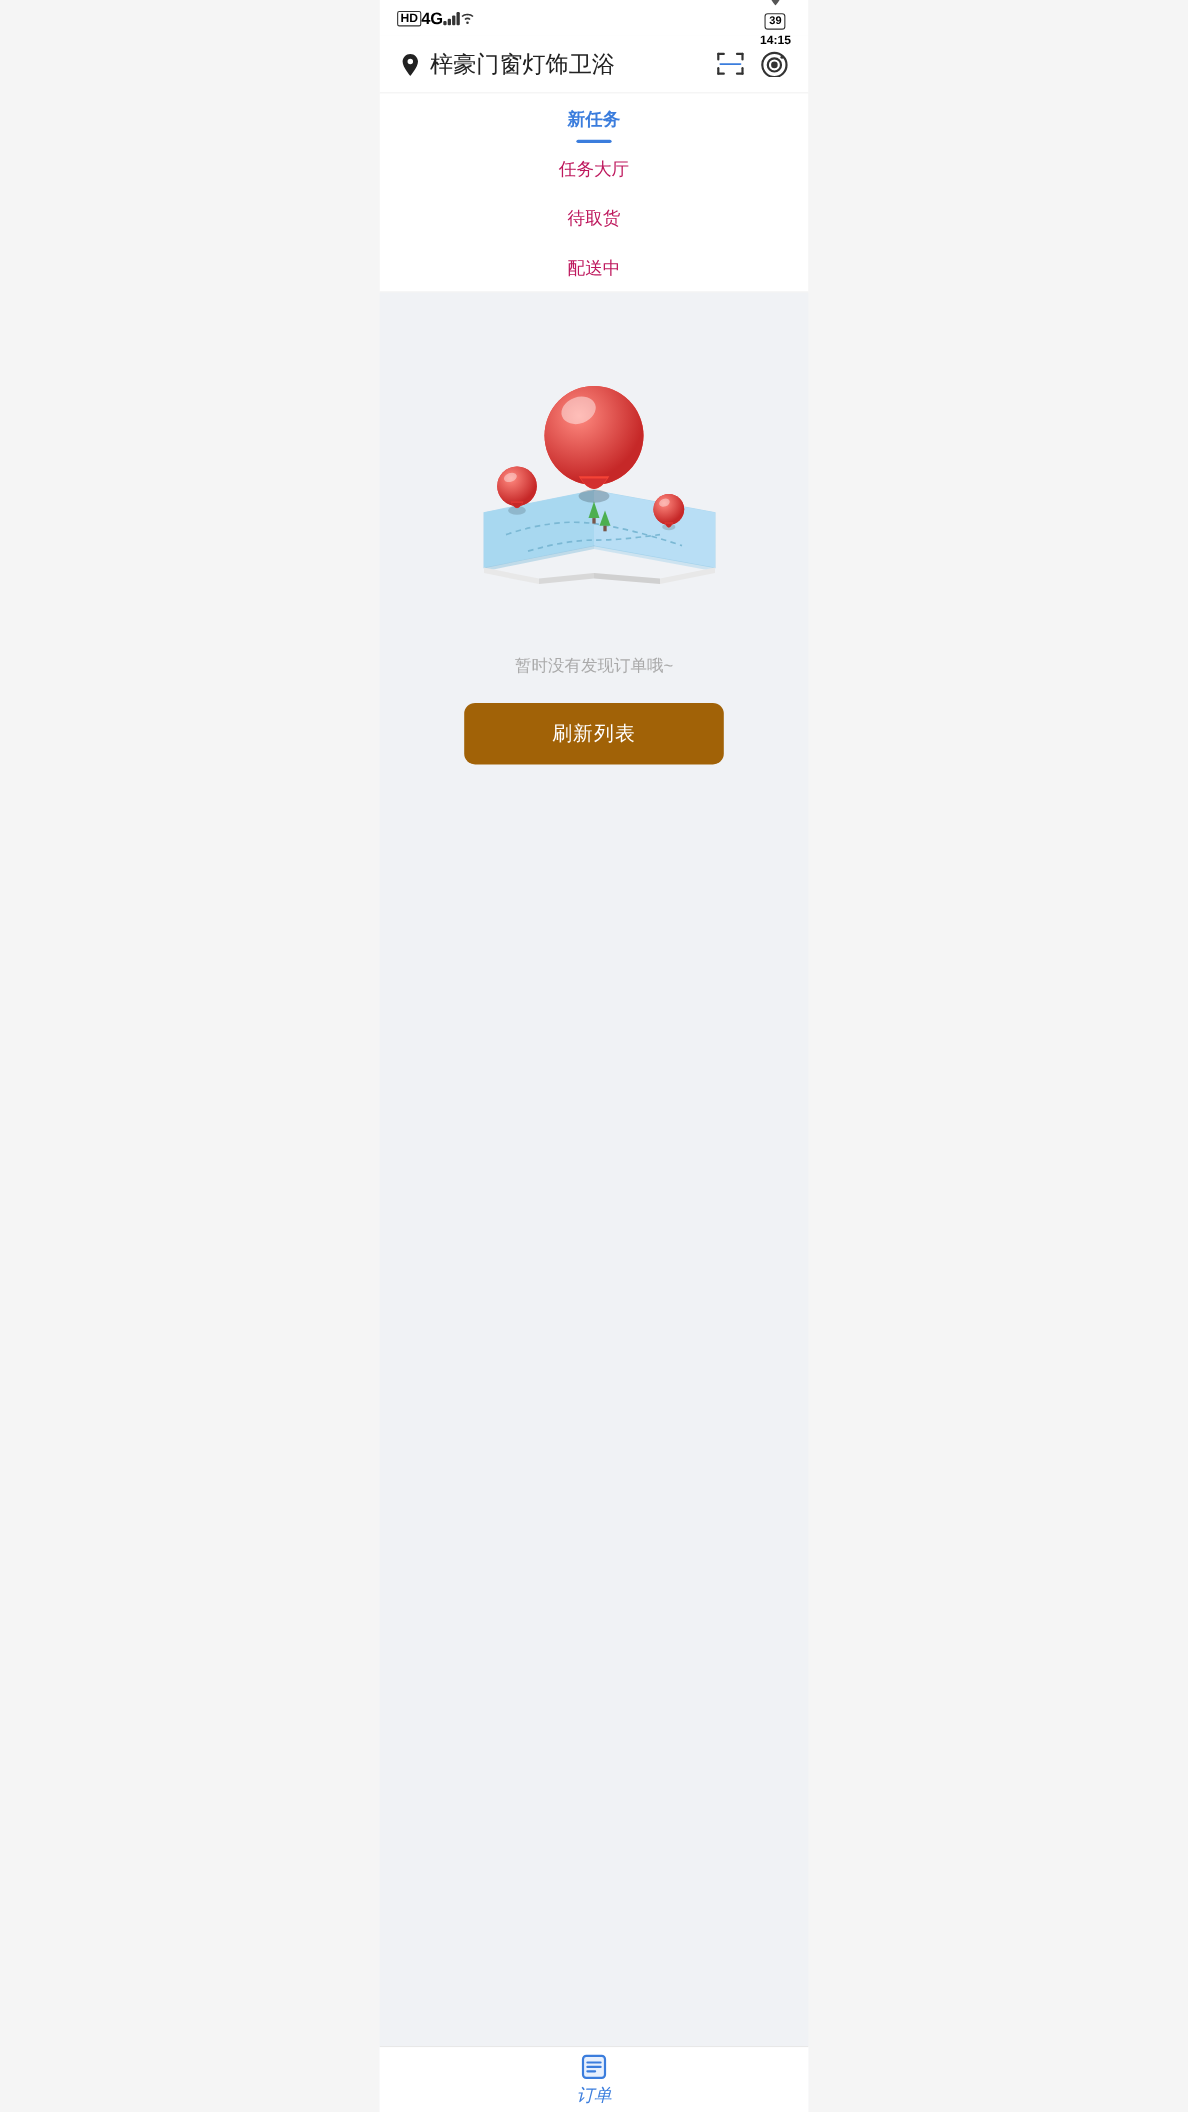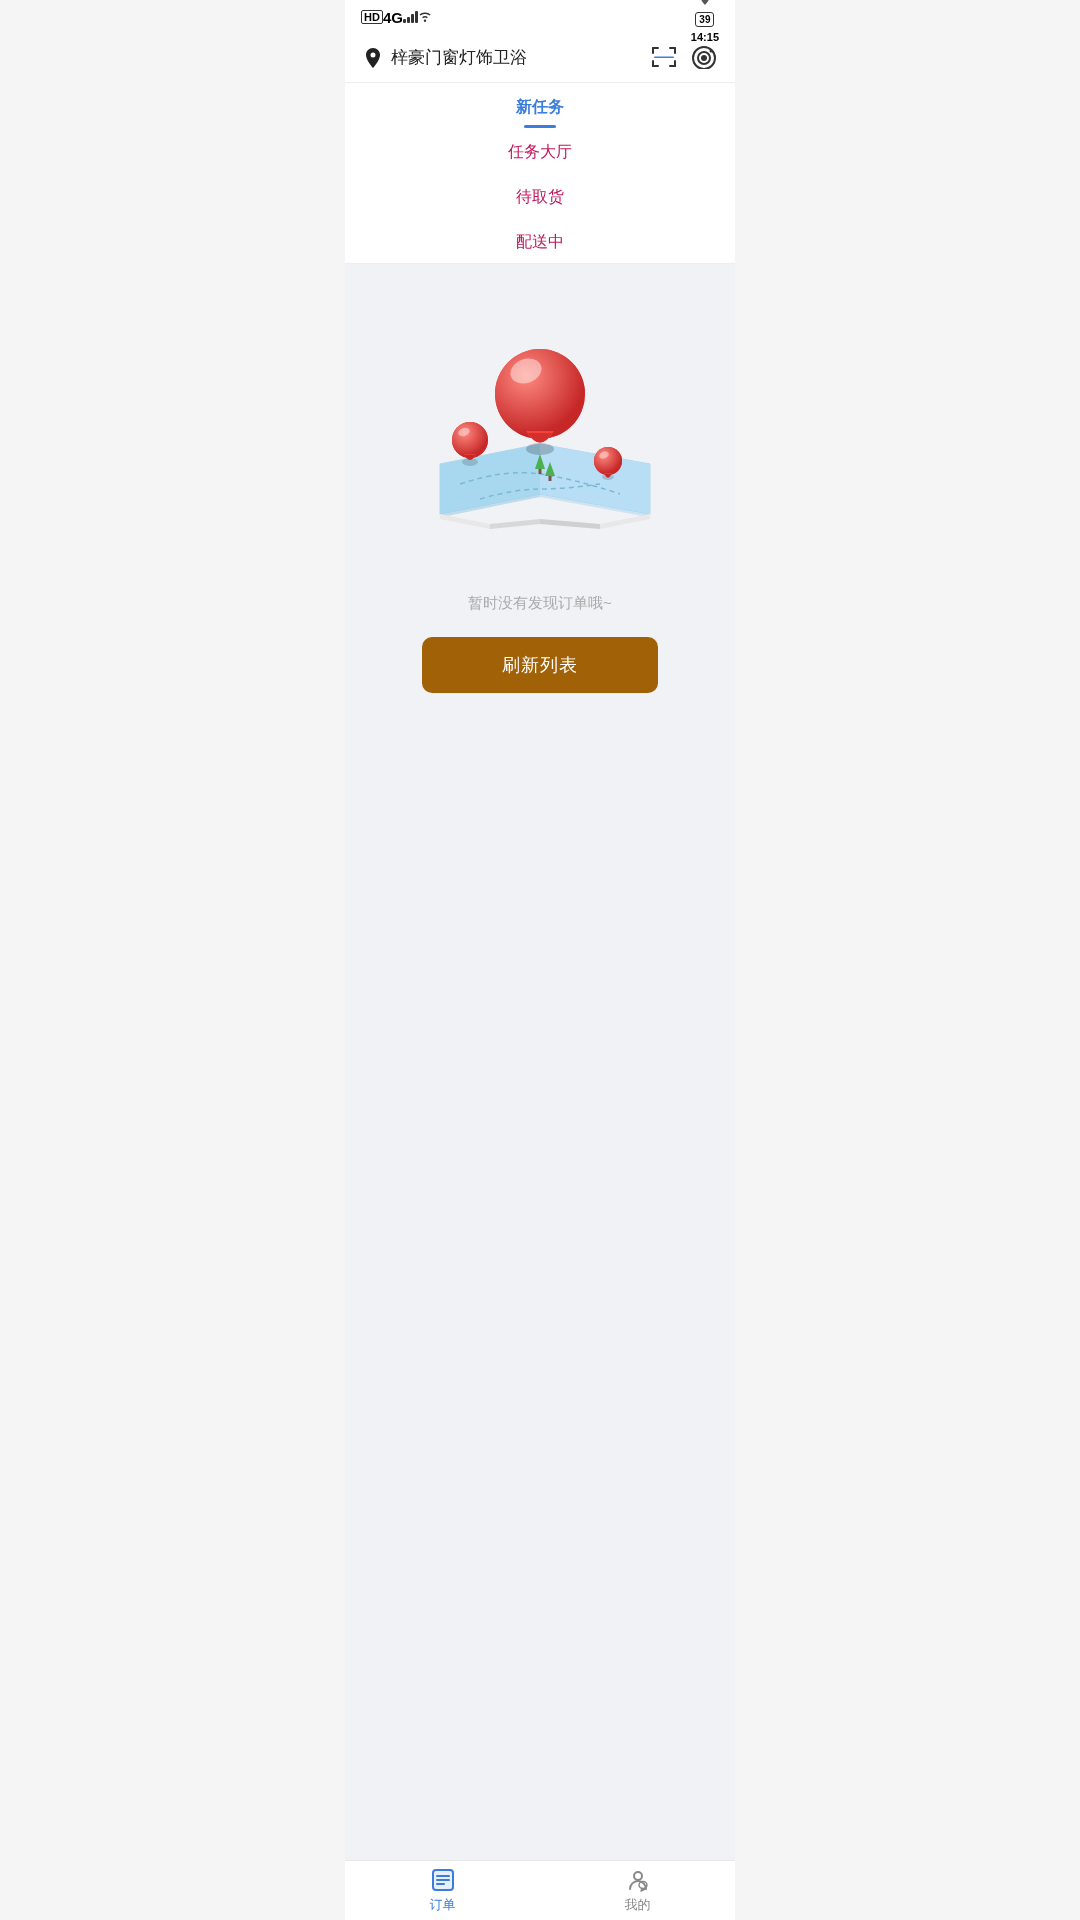--- a/index.html
+++ b/index.html
@@ -61,21 +61,21 @@
       padding: 12px 18px;
       border-bottom: 1px solid #eee;
     }
     .header-left {
       display: flex; align-items: center; gap: 8px;
     }
     .header-location-icon {
       width: 20px; height: 20px;
     }
     .header-title {
-      font-size: 17px; font-weight: 500; color: #222;
+      font-size: 21px; font-weight: 500; color: #222;
     }
     .header-actions {
       display: flex; align-items: center; gap: 14px;
     }
     .scan-icon, .camera-icon {
       width: 26px; height: 26px; display: flex; align-items: center; justify-content: center;
     }
 
     
     .tabs {
@@ -167,22 +167,23 @@
       justify-content: center;
       gap: 3px;
       cursor: pointer;
     }
     .nav-item.active .nav-label { color: #3b7ddd; }
     .nav-icon {
       width: 26px; height: 26px;
       display: flex; align-items: center; justify-content: center;
     }
     .nav-label {
-      font-size: 13px;
+      font-size: 16px;
       color: #888;
+      font-style: italic;
     }
     .nav-item.active .nav-label { color: #3b7ddd; }
   </style>
 </head>
 <body>
 
 <div class="status-bar">
   <div class="status-left">
     <span style="font-size:11px;font-weight:700;border:1px solid #333;padding:0 2px;border-radius:2px;">HD</span>
     <span style="font-size:15px;font-weight:700;">4G</span>
@@ -350,26 +351,13 @@
     <div class="nav-icon">
       <svg width="26" height="26" viewBox="0 0 26 26" fill="none">
         <rect x="3" y="3" width="20" height="20" rx="3" stroke="#3b7ddd" stroke-width="2" fill="#e8f0fd"></rect>
         <line x1="7" y1="9" x2="19" y2="9" stroke="#3b7ddd" stroke-width="2" stroke-linecap="round"></line>
         <line x1="7" y1="13" x2="19" y2="13" stroke="#3b7ddd" stroke-width="2" stroke-linecap="round"></line>
         <line x1="7" y1="17" x2="14" y2="17" stroke="#3b7ddd" stroke-width="2" stroke-linecap="round"></line>
       </svg>
     </div>
     <span class="nav-label" style="color:#3b7ddd;">订单</span>
   </div>
-  <div class="nav-item">
-    <div class="nav-icon">
-      <svg width="26" height="26" viewBox="0 0 26 26" fill="none">
-        <circle cx="13" cy="9" r="4" stroke="#888" stroke-width="2"></circle>
-        <path d="M5 22c0-4.4 3.6-8 8-8s8 3.6 8 8" stroke="#888" stroke-width="2" stroke-linecap="round"></path>
-        <circle cx="13" cy="13" r="0.5" fill="#888" opacity="0.5"></circle>
-
-        <ellipse cx="18" cy="18" rx="4" ry="3.5" fill="none" stroke="#888" stroke-width="1.5"></ellipse>
-        <path d="M17 21.5 L16 24 L20 22" fill="none" stroke="#888" stroke-width="1.5" stroke-linecap="round" stroke-linejoin="round"></path>
-      </svg>
-    </div>
-    <span class="nav-label">我的</span>
-  </div>
 </div>
 
 </body></html>

